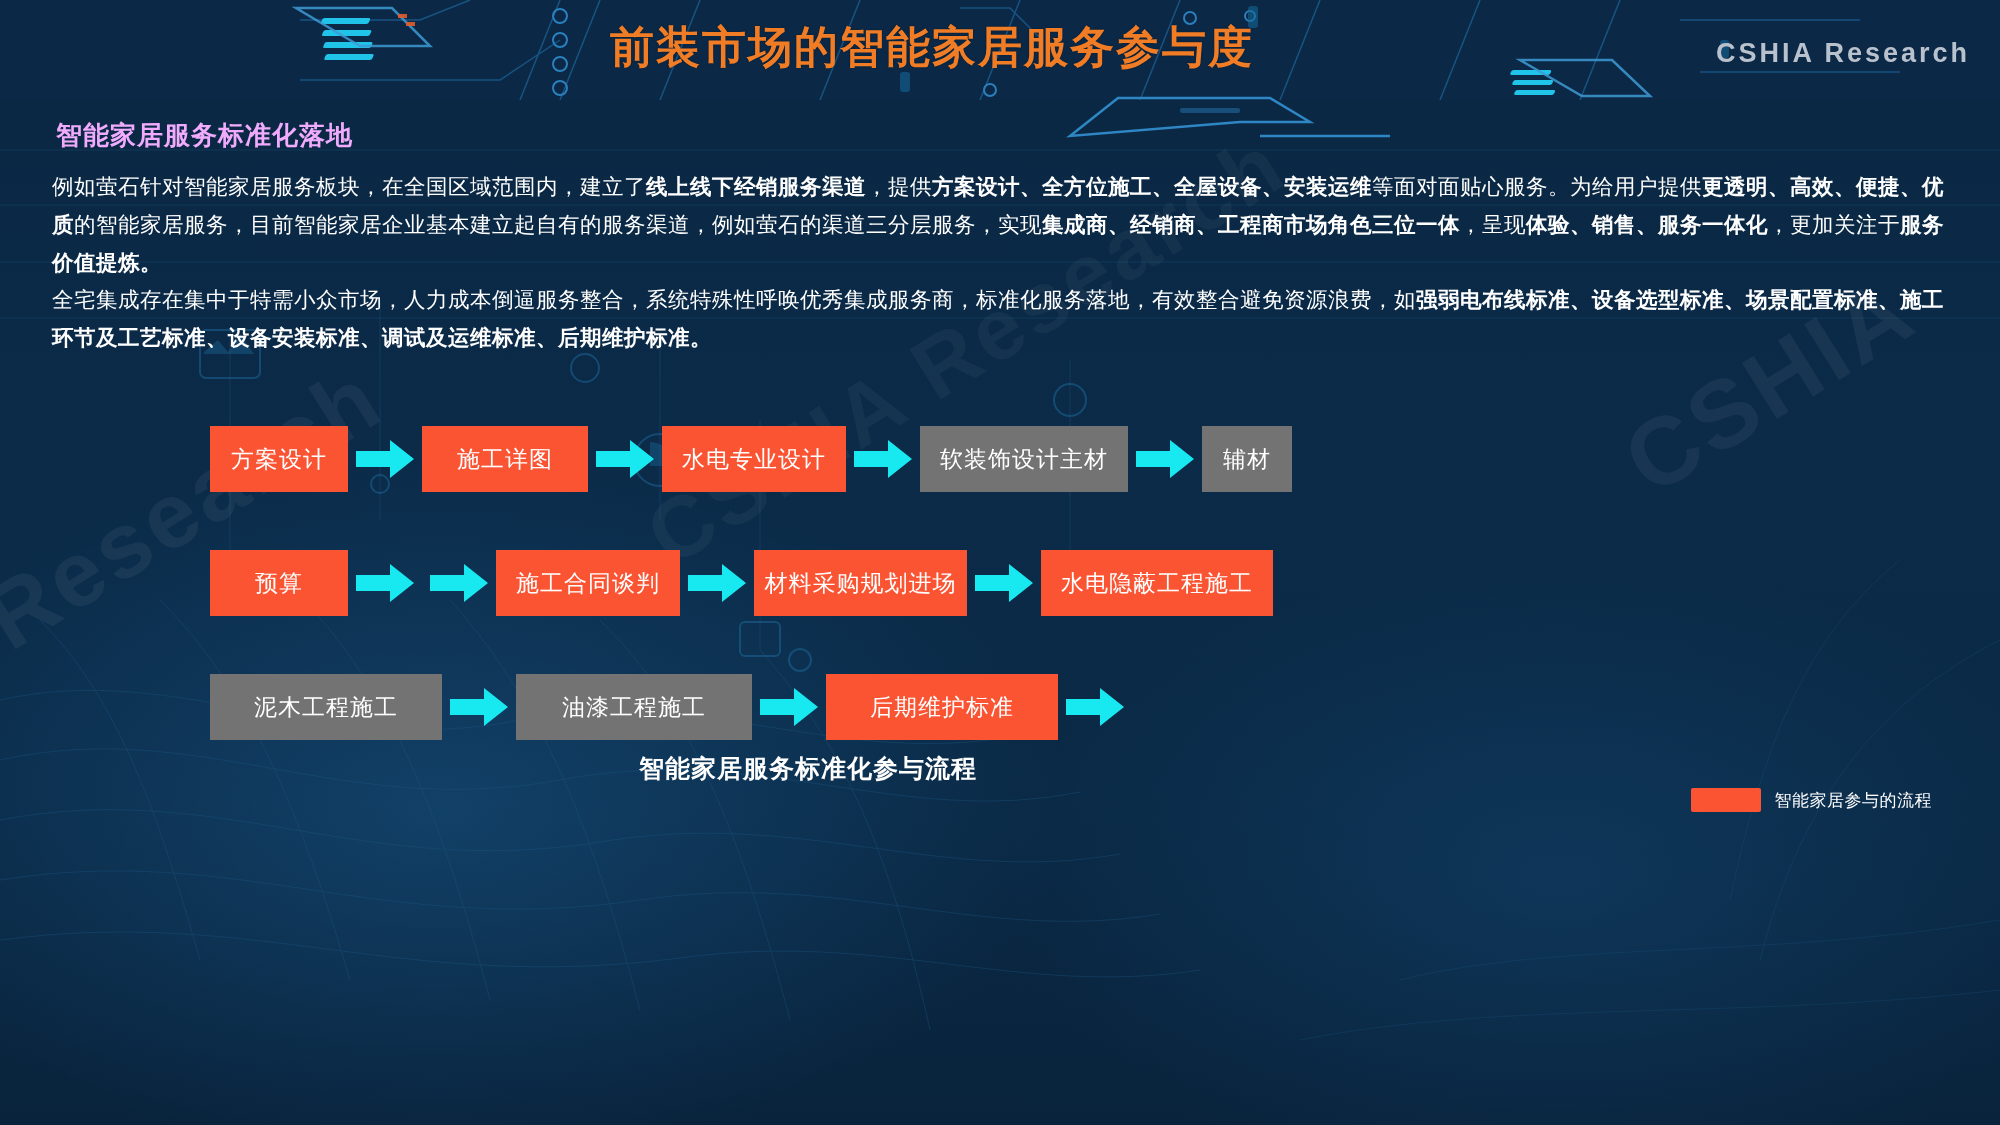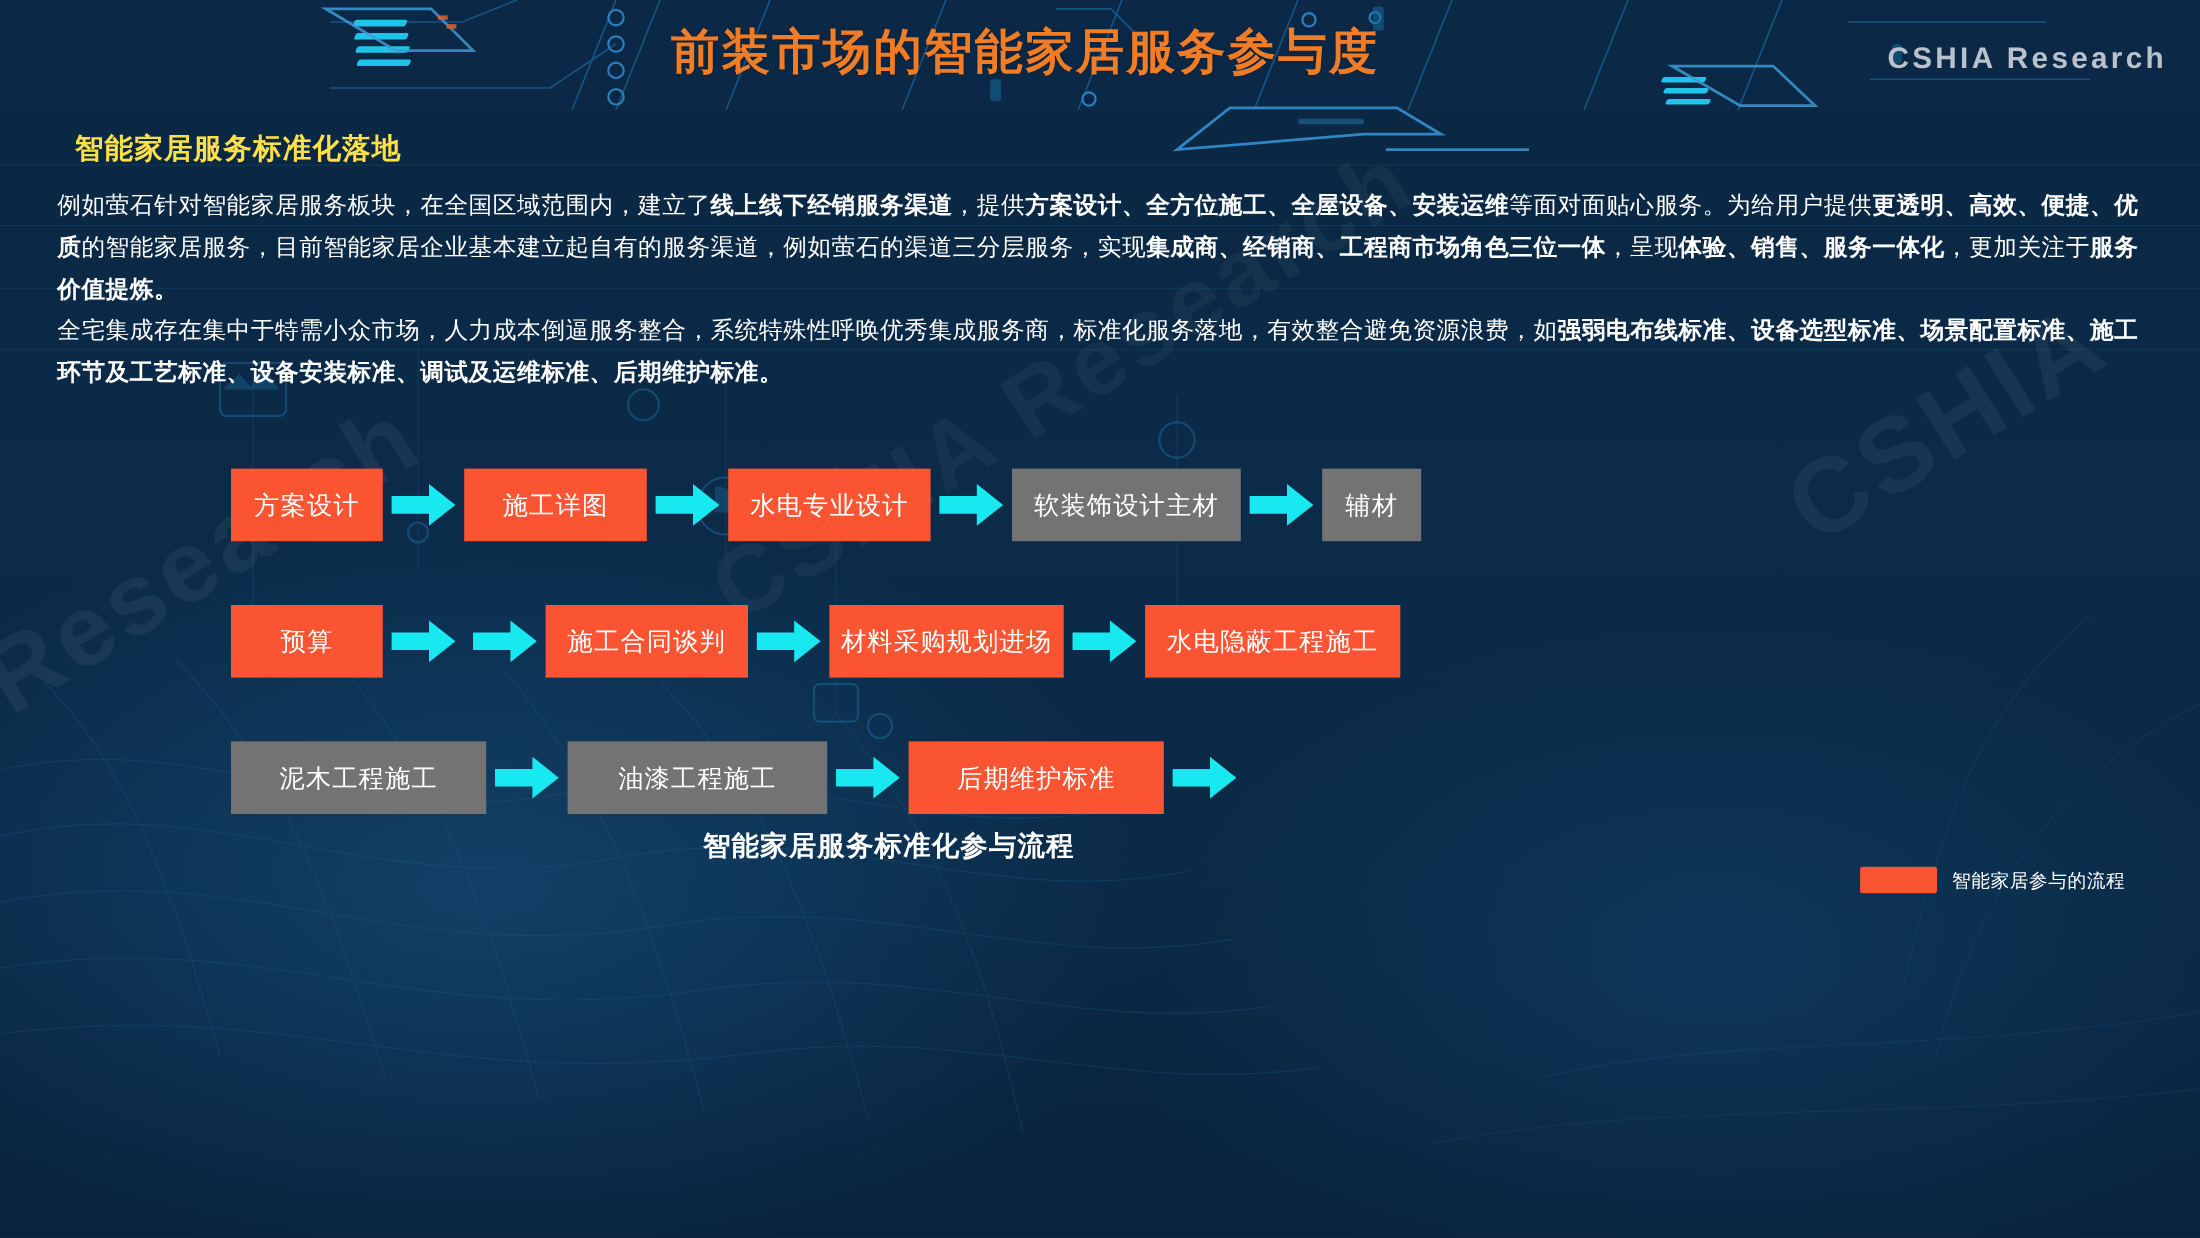--- a/index.html
+++ b/index.html
@@ -34,22 +34,22 @@
     text-shadow:0 0 2px rgba(0,0,0,.35);
   }
   #brand {
     position:absolute; right:30px; top:38px;
     font-size:27px; font-weight:bold; color:#b9c2cc;
     letter-spacing:3px; white-space:nowrap;
   }
 
   
   #subtitle {
-    position:absolute; left:68px; top:118px;
-    font-size:26px; font-weight:bold; color:#fde047;
+    position:absolute; left:56px; top:118px;
+    font-size:26px; font-weight:bold; color:#f0abfc;
     letter-spacing:1px; white-space:nowrap;
   }
   .para {
     position:absolute; left:52px; width:1900px;
     color:#ffffff; font-size:21.5px; line-height:38px;
     letter-spacing:.5px;
   }
   #para1 { top:168px; }
   #para2 { top:281px; }
   .para b { font-weight:bold; }

